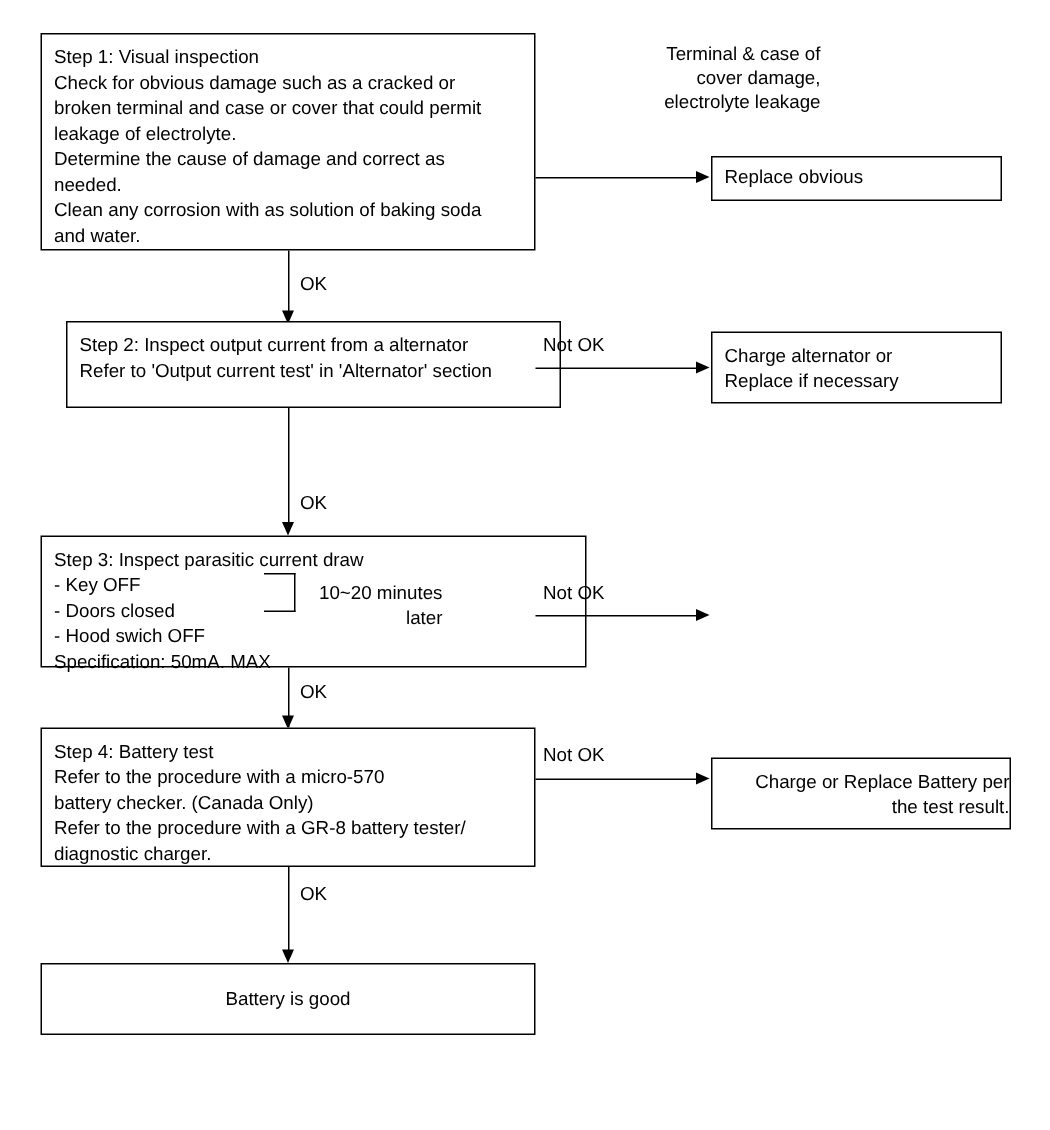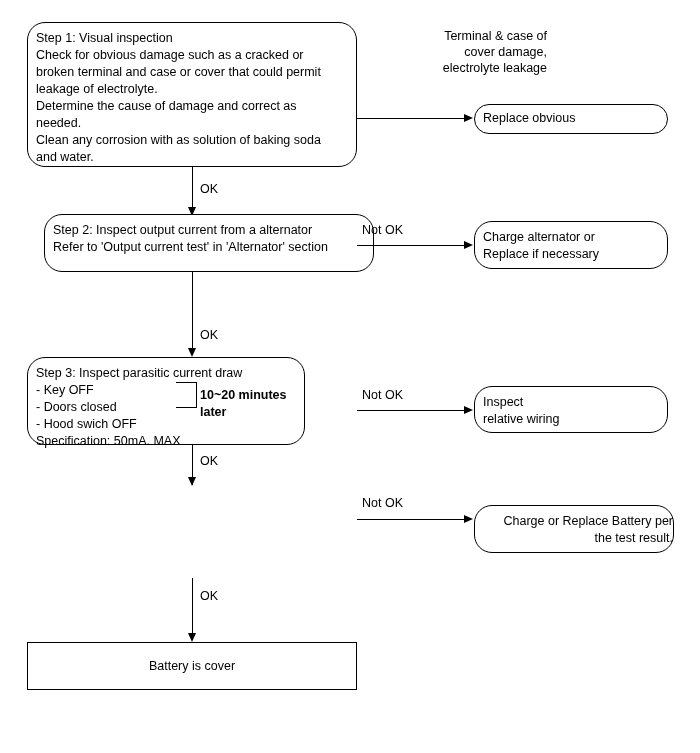--- a/index.html
+++ b/index.html
@@ -20,21 +20,20 @@
     position: absolute;
     border: 1px solid #000000;
     box-sizing: border-box;
     background: #ffffff;
     font-size: 12.5px;
     line-height: 17px;
     white-space: pre-line;
   }
   .box-pad {
     padding: 7px 0 0 8px;
-    border-radius: 18px;
   }
   .box-center {
     display: flex;
     align-items: center;
     justify-content: center;
     text-align: center;
     padding: 0;
   }
   .label {
     position: absolute;
@@ -73,23 +72,22 @@
     position: absolute;
     border-top: 1px solid #000000;
     border-right: 1px solid #000000;
     border-bottom: 1px solid #000000;
     box-sizing: border-box;
   }
   .inline-note {
     position: absolute;
     font-size: 12.5px;
     line-height: 17px;
-    text-align: left;
+    text-align: right;
     white-space: pre-line;
-    font-weight: bold;
   }
 </style>
 </head>
 <body>
 
 <div id="canvas">
 
   <div class="box box-pad" style="left:27px; top:22px; width:330px; height:145px;">Step 1: Visual inspection
 Check for obvious damage such as a cracked or
 broken terminal and case or cover that could permit
@@ -120,50 +118,53 @@
   <div class="hline" style="left:357px; top:245px; width:108px;"></div>
   <div class="arrow-right" style="left:464px; top:241px;"></div>
 
   <div class="box box-pad" style="left:474px; top:221px; width:194px; height:48px;">Charge alternator or
 Replace if necessary</div>
 
   <div class="vline" style="left:192px; top:272px; height:78px;"></div>
   <div class="arrow-down" style="left:188px; top:348px;"></div>
   <div class="label" style="left:200px; top:327px;">OK</div>
 
-  <div class="box box-pad" style="left:27px; top:357px; width:278px; height:88px;">Step 3: Inspect parasitic current draw
+  <div class="box box-pad" style="left:27px; top:357px; width:364px; height:88px;">Step 3: Inspect parasitic current draw
  - Key OFF
  - Doors closed
  - Hood swich OFF
    Specification: 50mA. MAX</div>
 
   <div class="bracket" style="left:176px; top:382px; width:21px; height:26px;"></div>
   <div class="inline-note" style="left:200px; top:387px; width:95px;">10~20 minutes
 later</div>
 
   <div class="label" style="left:362px; top:387px;">Not OK</div>
 
   <div class="hline" style="left:357px; top:410px; width:108px;"></div>
   <div class="arrow-right" style="left:464px; top:406px;"></div>
 
-  <div class="box box-pad" style="left:474px; top:386px; width:194px; height:47px;">Inspect
-relative wiring</div>
 
   <div class="vline" style="left:192px; top:445px; height:40px;"></div>
   <div class="arrow-down" style="left:188px; top:477px;"></div>
   <div class="label" style="left:200px; top:453px;">OK</div>
 
+  <div class="box box-pad" style="left:27px; top:485px; width:330px; height:93px;">Step 4: Battery test
+Refer to the procedure with a micro-570
+battery checker. (Canada Only)
+Refer to the procedure with a GR-8 battery tester/
+diagnostic charger.</div>
 
   <div class="label" style="left:362px; top:495px;">Not OK</div>
 
   <div class="hline" style="left:357px; top:519px; width:108px;"></div>
   <div class="arrow-right" style="left:464px; top:515px;"></div>
 
   <div class="box box-pad" style="left:474px; top:505px; width:200px; height:48px;text-align:right;">Charge or Replace Battery per
 the test result.</div>
 
   <div class="vline" style="left:192px; top:578px; height:58px;"></div>
   <div class="arrow-down" style="left:188px; top:633px;"></div>
   <div class="label" style="left:200px; top:588px;">OK</div>
 
-  <div class="box box-center" style="left:27px; top:642px; width:330px; height:48px;">Battery is cover</div>
+  <div class="box box-center" style="left:27px; top:642px; width:330px; height:48px;">Battery is good</div>
 
 </div>
 
 </body></html>

